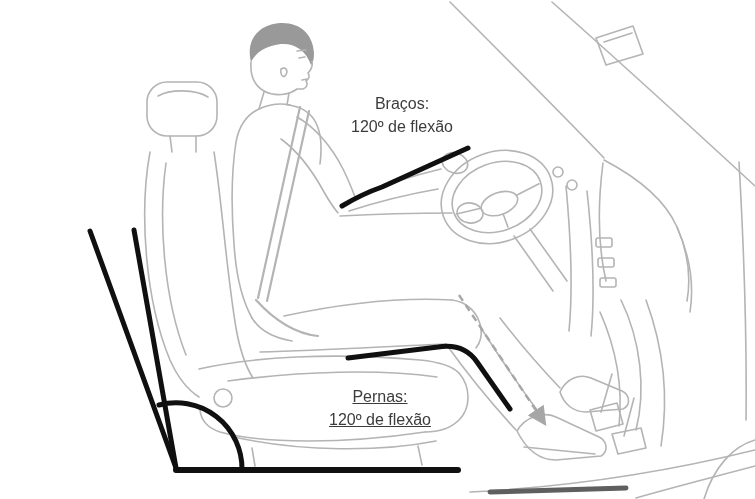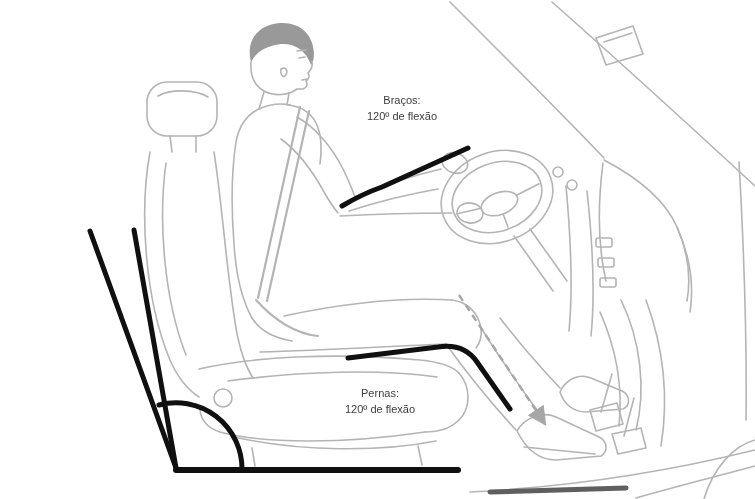--- a/index.html
+++ b/index.html
@@ -5,23 +5,23 @@
   html,body{margin:0;padding:0;background:#ffffff;}
   .stage{position:relative;width:755px;height:499px;background:var(--background,#ffffff);overflow:hidden;font-family:"Liberation Sans",sans-serif;}
   .stage svg{position:absolute;left:0;top:0;}
   .sketch{stroke:var(--sketch,#b4b4b4);stroke-width:1.6;fill:none;stroke-linecap:round;stroke-linejoin:round;}
   .belt{stroke:var(--sketch,#b4b4b4);stroke-width:2.2;fill:none;stroke-linecap:round;}
   .hair{fill:var(--sketch-dark,#8e8e8e);stroke:none;opacity:.9;}
   .anno{stroke:var(--annotation,#101010);stroke-width:5;fill:none;stroke-linecap:round;stroke-linejoin:round;}
   .floor{stroke-width:6;}
   .dash{stroke:var(--dashed-guide,#a6a6a6);stroke-width:2.4;fill:none;stroke-dasharray:7 5;}
   .rail{stroke:#5f5f5f;stroke-width:5;fill:none;stroke-linecap:round;}
-  .label{position:absolute;text-align:center;color:var(--label-text,#3c3c3c);font-size:11px;line-height:1.42;}
+  .label{position:absolute;text-align:center;color:var(--label-text,#3c3c3c);font-size:16px;line-height:1.42;}
   .label-arms{left:310px;top:93px;width:184px;}
-  .label-legs{left:286px;top:386px;width:188px;}
+  .label-legs{left:286px;top:386px;width:188px;text-decoration:underline;}
   .label-backrest{left:34px;top:400px;width:176px;}
 </style>
 </head>
 <body>
 
 <div class="stage">
 
   <svg width="755" height="499" viewBox="0 0 755 499">
     <defs>
       <marker id="arrowhead" markerWidth="9" markerHeight="8" refX="7" refY="4" orient="auto">

